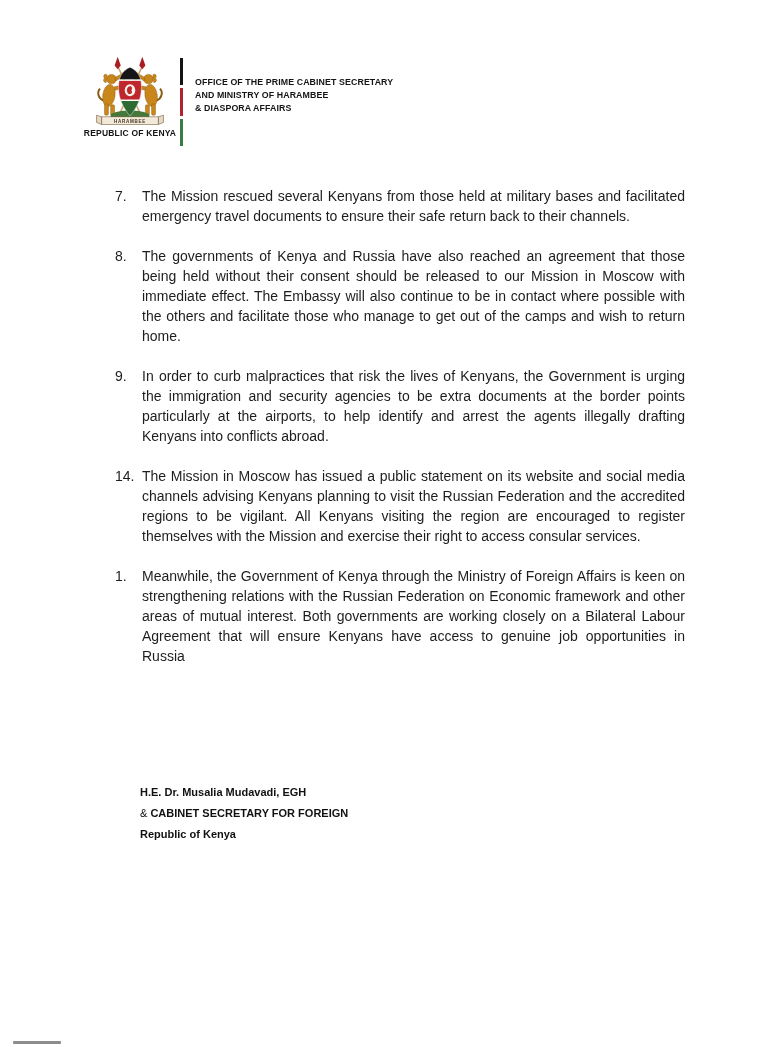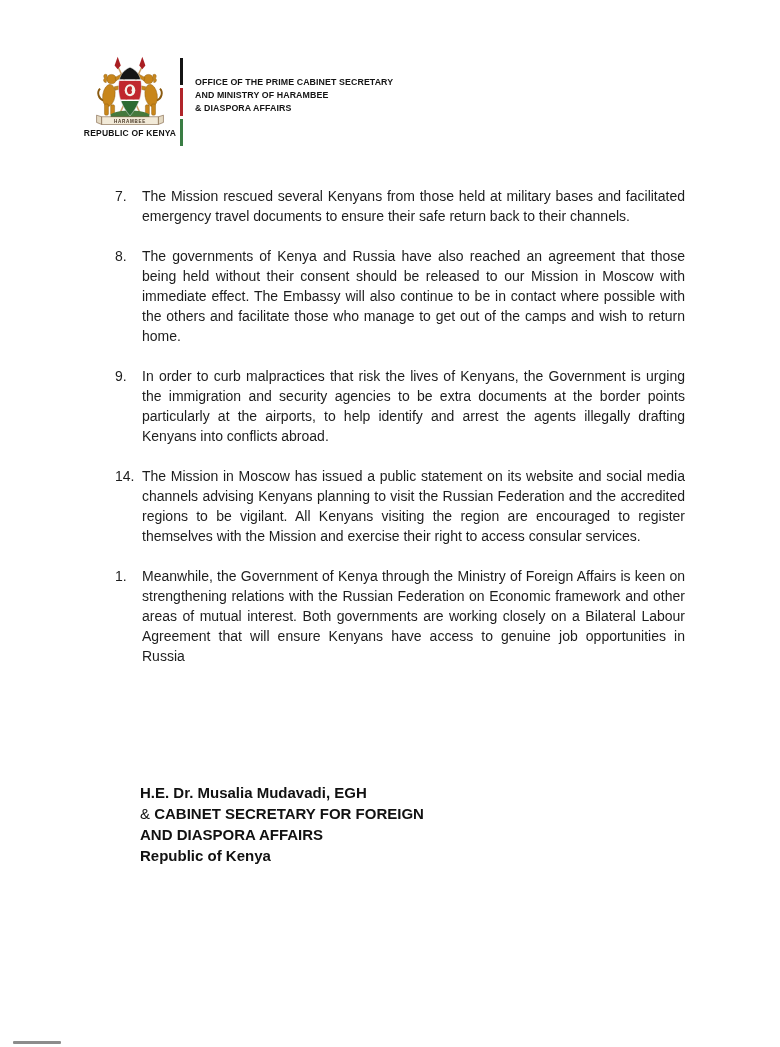--- a/index.html
+++ b/index.html
@@ -33,21 +33,21 @@
     position:absolute;left:115px;top:186px;width:570px;
     margin:0;padding:0;list-style:none;
     font-size:14px;line-height:20px;
   }
   .statement-list li{display:flex;margin:0 0 20px 0;}
   .statement-list .num{flex:0 0 27px;}
   .statement-list .txt{flex:1;text-align:justify;}
   
   .signature{
     position:absolute;left:140px;top:782px;
-    font-weight:bold;font-size:15px;line-height:21px;color:#111111;
+    font-weight:bold;font-size:11px;line-height:21px;color:#111111;
   }
   .signature .amp{font-weight:400;}
   
   .footer-mark{
     position:absolute;left:13px;top:1041px;width:48px;height:3px;
     background:#8c8c8c;border-radius:1px;
   }
 </style>
 </head>
 <body>
@@ -149,18 +149,17 @@
       </li>
       <li>
         <span class="num">1.</span>
         <span class="txt">Meanwhile, the Government of Kenya through the Ministry of Foreign Affairs is keen on strengthening relations with the Russian Federation on Economic framework and other areas of mutual interest. Both governments are working closely on a Bilateral Labour Agreement that will ensure Kenyans have access to genuine job opportunities in Russia</span>
       </li>
     </ol>
 
   <div class="signature">
     <div>H.E. Dr. Musalia Mudavadi, EGH</div>
     <div><span class="amp">&amp;</span> <span>CABINET SECRETARY FOR FOREIGN</span></div>
-    <div>AND DIASPORA AFFAIRS</div>
     <div>Republic of Kenya</div>
   </div>
 
   <div class="footer-mark"></div>
 </div>
 
 </body></html>

